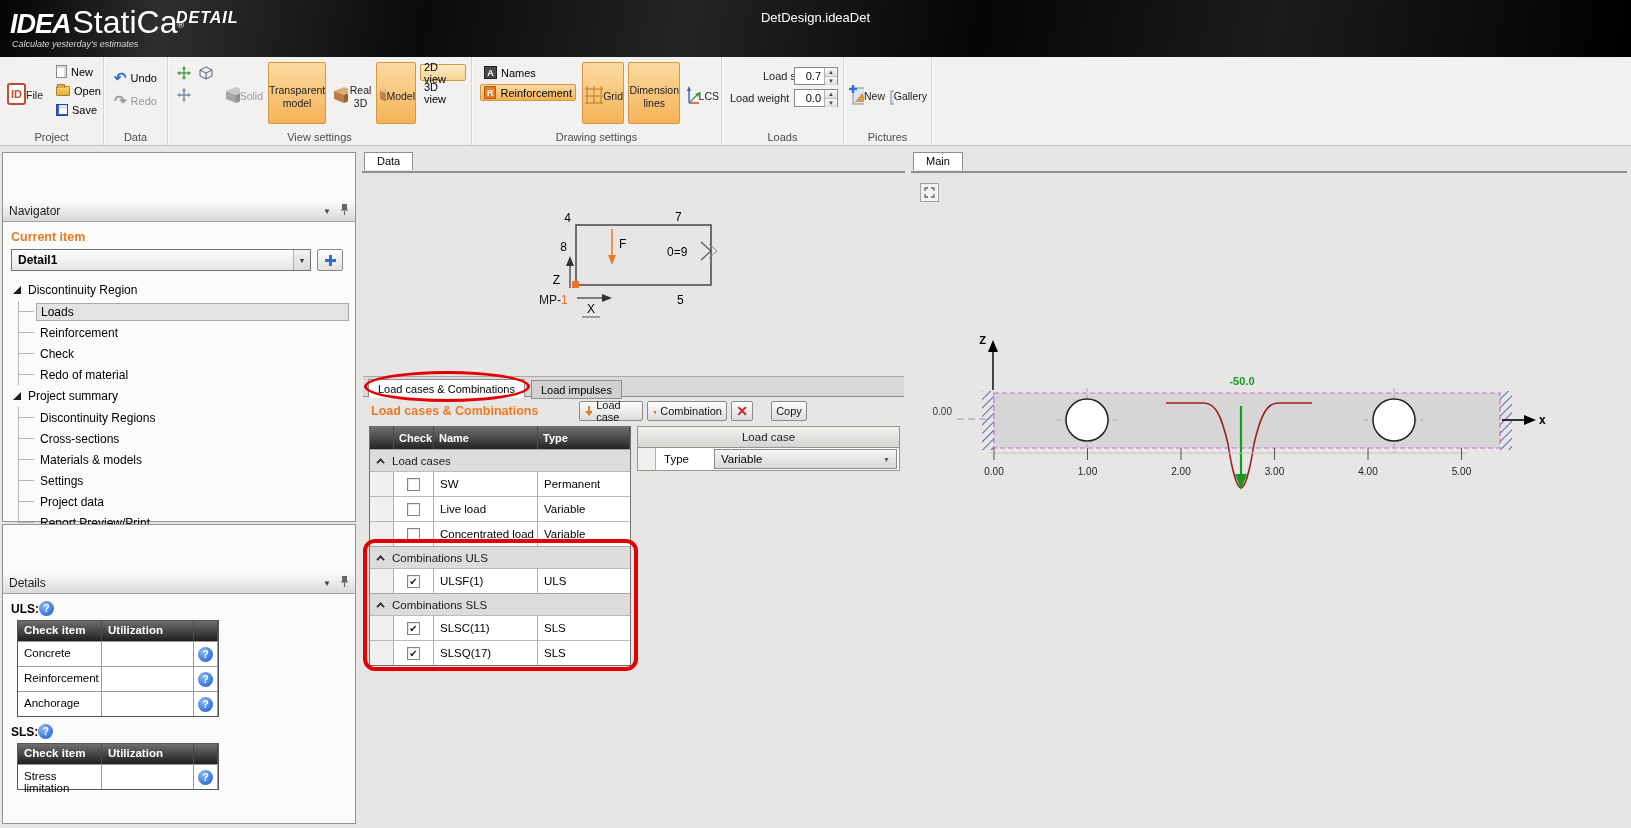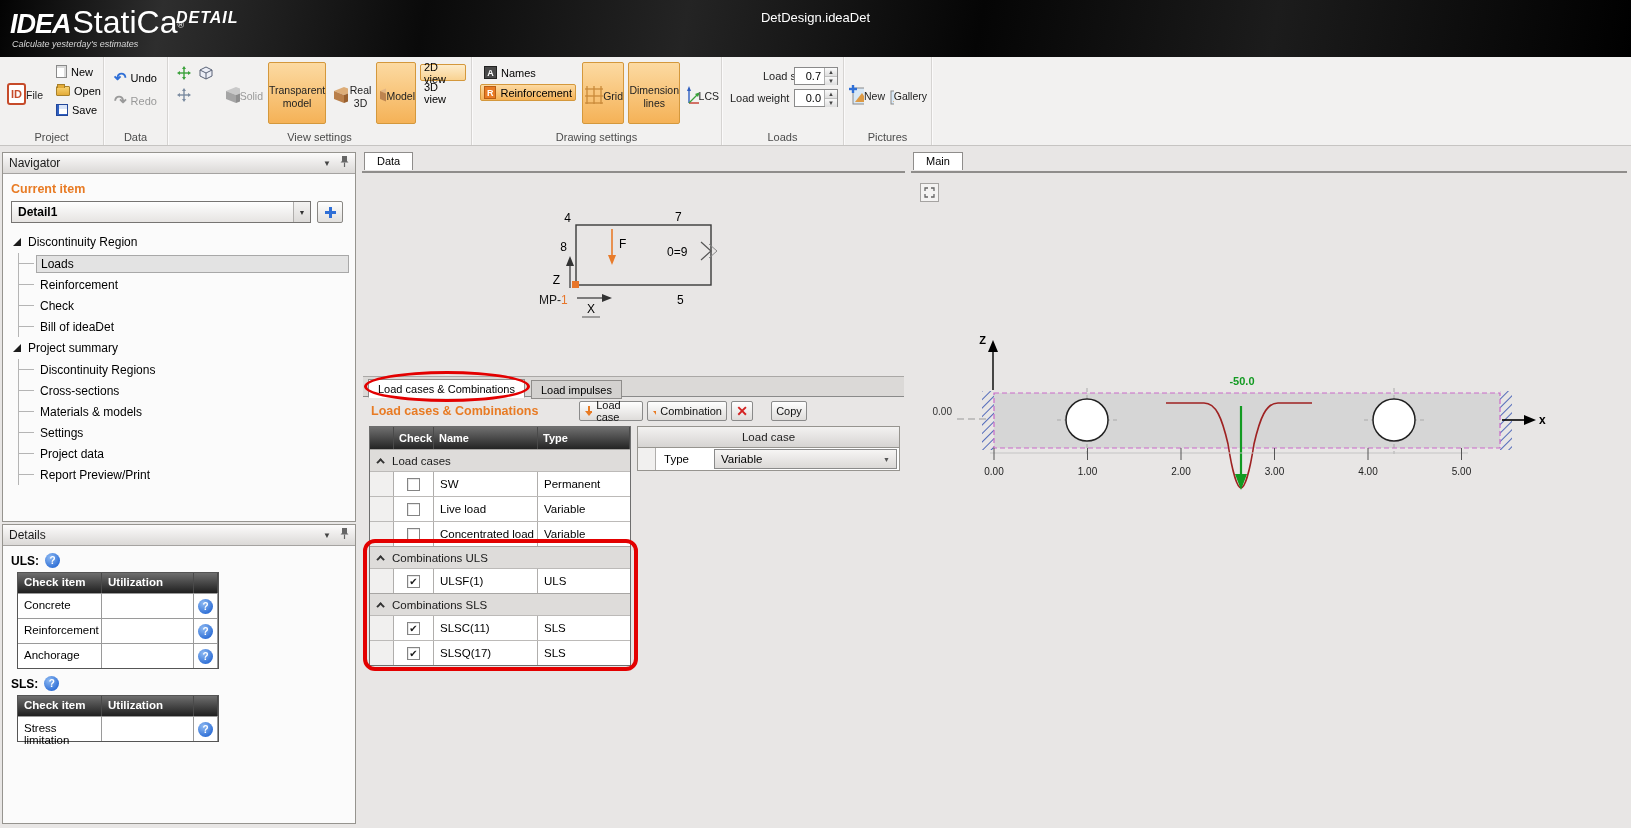--- a/index.html
+++ b/index.html
@@ -53,21 +53,21 @@
     background:linear-gradient(#fafafa,#dedede); border-bottom:1px solid #c0c0c0; }
   .spin .arrows span:last-child { border-bottom:none; }
   .abox { width:13px; height:13px; display:flex; align-items:center; justify-content:center; font-size:9px; font-weight:bold; color:#fff; }
   .abox.dark { background:#4a4a4a; border:1px solid #222; }
   .abox.orange { background:#e87b24; border:1px solid #b85d14; }
 
   
   .content { position:absolute; top:146px; left:0; right:0; bottom:0; background:#e8e6e5; }
   .panel { position:absolute; background:#fbfbfb; border:1px solid #96948f; }
   .panel-header { height:21px; background:linear-gradient(#fcfbfb,#dbd9d7); border-bottom:1px solid #a5a3a1;
-    display:flex; align-items:center; padding:0 6px; font-size:12px; color:#1a1a1a; }
+    display:flex; align-items:center; padding:0 6px; font-size:12px; color:#1a1a1a;margin-top:48px; }
   .ph-icons { margin-left:auto; display:flex; align-items:center; gap:9px; }
   .ph-collapse { font-size:8px; color:#444; }
   .navigator { left:2px; top:6px; width:354px; height:370px; }
   .details { left:2px; top:378px; width:354px; bottom:4px; }
   .current-item-label { color:#e87b24; font-weight:bold; font-size:12.5px; padding:8px 0 5px 8px; }
   .dd-row { position:relative; height:24px; margin:0 8px; }
   .dropdown { position:absolute; left:0; top:0; width:300px; height:22px; border:1px solid #767472;
     background:linear-gradient(#fefefe,#e6e4e2); display:flex; align-items:center; }
   .dd-value { flex:1; font-weight:bold; padding-left:6px; font-size:12px; }
   .dd-btn { width:17px; align-self:stretch; border-left:1px solid #b0aeac; display:flex; align-items:center; justify-content:center; font-size:7px; color:#333; background:linear-gradient(#f4f3f2,#dcdad8); }
@@ -78,21 +78,21 @@
   .tree { margin-top:6px; font-size:12px; }
   .t-root { display:flex; align-items:center; gap:7px; height:22px; padding-left:10px; }
   .tri { width:0; height:0; border-bottom:8px solid #1c1c1c; border-left:8px solid transparent; }
   .t-kids { margin-left:15px; border-left:1px solid #b5b5b5; margin-right:6px; }
   .t-item { display:flex; align-items:center; height:21px; }
   .t-item::before { content:""; width:15px; height:1px; background:#b5b5b5; flex:none; }
   .t-label { flex:1; padding:2px 4px; margin-left:2px; }
   .t-item.selected .t-label { background:#e3e3e3; border:1px solid #a8a8a8; padding:1px 4px; }
   .help { width:15px; height:15px; border-radius:50%; color:#fff; font-weight:bold; font-size:10px;
     background:radial-gradient(circle at 35% 30%, #8db9f2, #2f6fd6 75%); display:inline-flex; align-items:center; justify-content:center; }
-  .sec-label { display:flex; align-items:center; gap:6px; font-weight:bold; padding:7px 0 4px 8px; }
+  .sec-label { display:flex; align-items:center; font-weight:bold; padding:7px 0 4px 8px; }
   .dtable { margin-left:14px; width:202px; border:1px solid #555; font-size:11.5px; background:#fff; }
   .dt-head { display:flex; height:20px; background:linear-gradient(#6e6e6e,#1f1f1f); color:#fff; font-weight:bold; }
   .dt-head > div { border-right:1px solid #4a4a4a; padding:3px 0 0 6px; }
   .dt-row { display:flex; height:25px; border-top:1px solid #9a9a9a; background:#fff; }
   .dt-row > div { border-right:1px solid #9a9a9a; padding-top:5px; padding-left:6px; }
   .dc1 { width:84px; } .dc2 { width:92px; } .dc3 { width:24px; display:flex; align-items:center; justify-content:center; padding:0 !important; }
   .dt-row .dc3 { padding-top:0; }
 
   
   .ptabbar { position:absolute; height:19px; }
@@ -377,21 +377,21 @@
           <div class="t-item selected">
               <span class="t-label">Loads</span>
             </div>
           <div class="t-item">
               <span class="t-label">Reinforcement</span>
             </div>
           <div class="t-item">
               <span class="t-label">Check</span>
             </div>
           <div class="t-item">
-              <span class="t-label">Bill of ideaDet</span>
+              <span class="t-label">Redo of material</span>
             </div>
         </div>
         <div class="t-root">
           <span class="tri"></span>
           <span>Project summary</span>
         </div>
         <div class="t-kids">
           <div class="t-item">
               <span class="t-label">Discontinuity Regions</span>
             </div>

